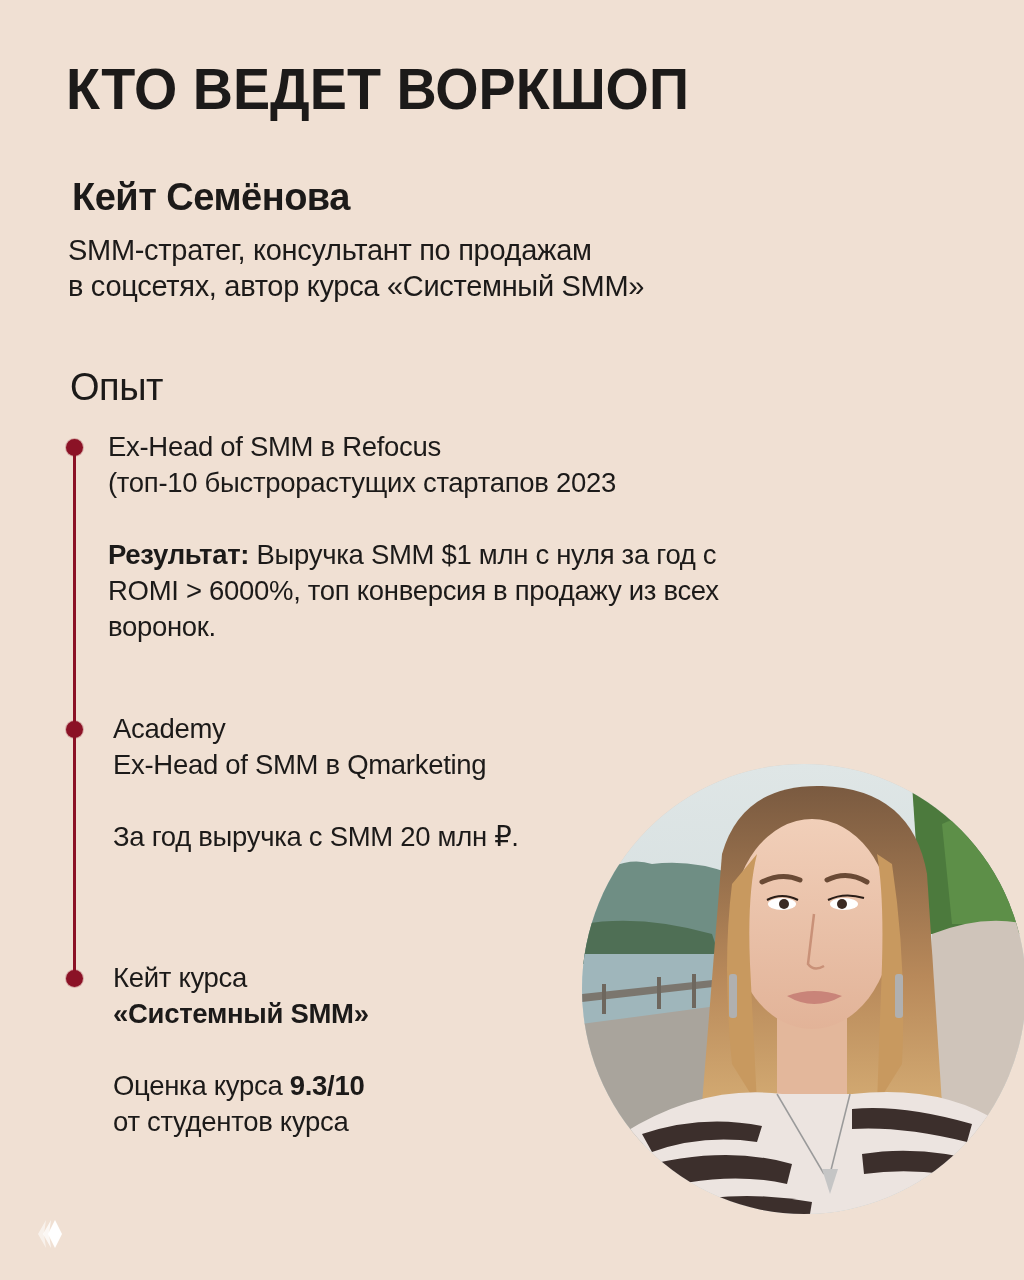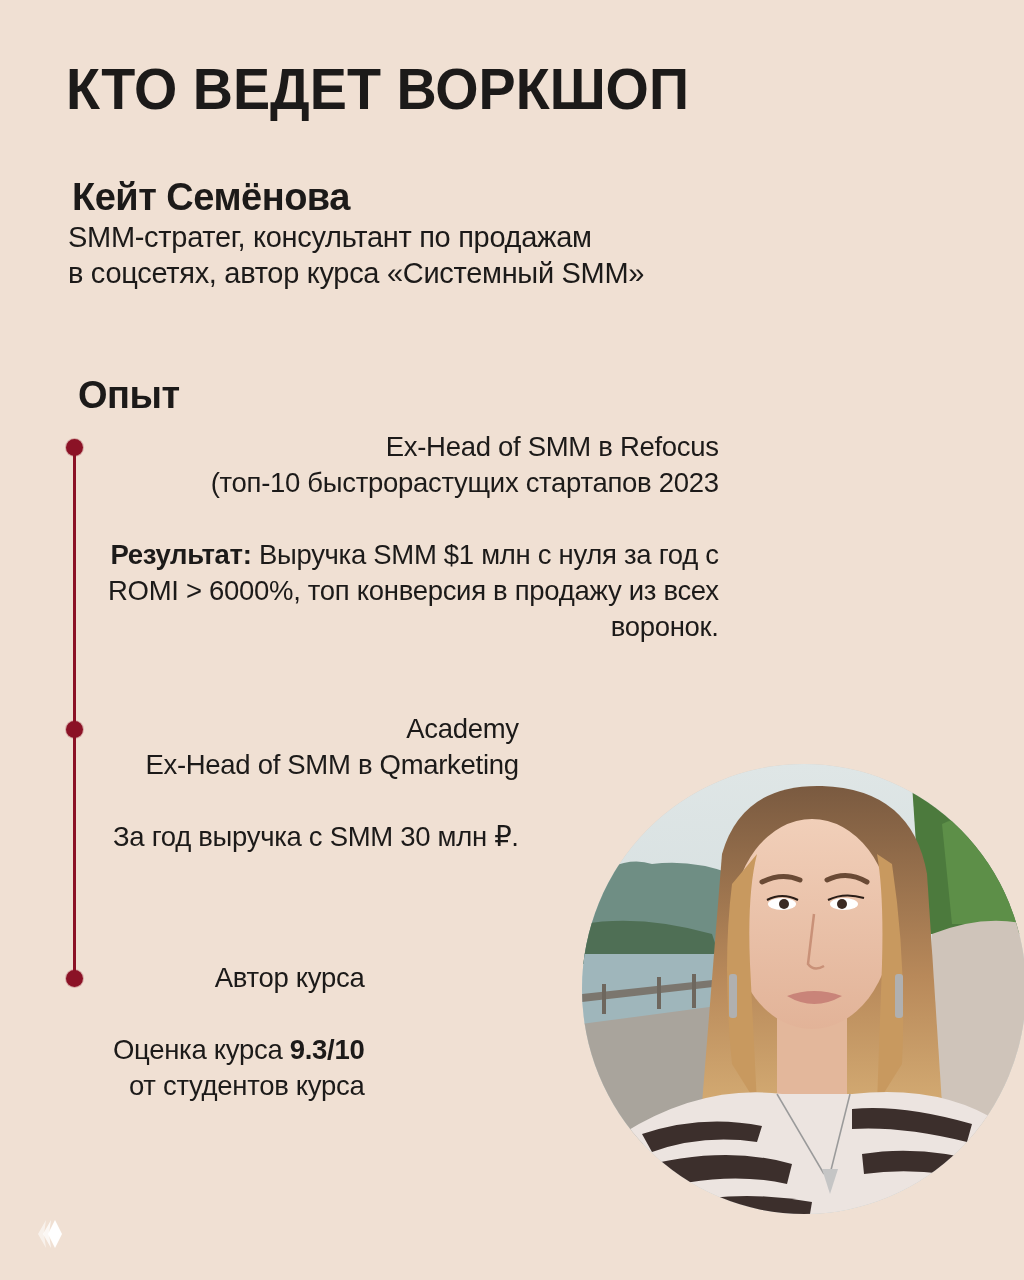--- a/index.html
+++ b/index.html
@@ -33,36 +33,36 @@
       top: 170px;
       font-size: 38px;
       font-weight: 700;
       line-height: 46px;
       margin: 4px;
       letter-spacing: -0.5px;
     }
     .role {
       position: absolute;
       left: 68px;
-      top: 219px;
+      top: 232px;
       font-size: 29px;
       line-height: 36px;
       margin: 0;
       width: 760px;
       letter-spacing: -0.3px;
     }
     .role span { display: block; }
     .section-title {
       position: absolute;
       left: 66px;
       top: 360px;
       font-size: 38px;
-      font-weight: 700;
+      font-weight: 400;
       line-height: 46px;
-      margin: 12px;
+      margin: 4px;
       letter-spacing: -0.5px;
     }
     .timeline-line {
       position: absolute;
       left: 73px;
       top: 447px;
       width: 3px;
       height: 532px;
       background: #8b1226;
     }
@@ -73,21 +73,21 @@
       border-radius: 50%;
       background: #8b1226;
       box-shadow: 0 0 0 1px rgba(139,18,38,0.25);
     }
     .exp-item {
       position: absolute;
       font-size: 27.5px;
       line-height: 36px;
       letter-spacing: -0.3px;
     }
-    .exp-item .line { display: block; white-space: nowrap; text-align: right; }
+    .exp-item .line { display: block; white-space: nowrap; }
     .exp-item .gap { display: block; height: 36px; }
     .exp-item .label { font-weight: 700; margin-top: 20px; }
     .exp-item .hl { font-weight: 700; }
     .item1 { left: 108px; top: 429px; }
     .item2 { left: 113px; top: 711px; }
     .item3 { left: 113px; top: 960px; }
     .photo {
       position: absolute;
       left: 582px;
       top: 764px;
@@ -131,25 +131,26 @@
   <span class="gap"></span>
   <span class="line"><span class="label">Результат:</span><span> Выручка SMM $1 млн с нуля за год с</span></span>
   <span class="line">ROMI &gt; 6000%, топ конверсия в продажу из всех</span>
   <span class="line">воронок.</span>
 </div>
 
 <div class="exp-item item2">
   <span class="line">Academy</span>
   <span class="line">Ex-Head of SMM в Qmarketing</span>
   <span class="gap"></span>
-  <span class="line">За год выручка с SMM 30 млн ₽.</span>
+  <span class="line">За год выручка с SMM 20 млн ₽.</span>
 </div>
 
 <div class="exp-item item3">
-  <span class="line">Автор курса</span>
+  <span class="line">Кейт курса</span>
+  <span class="line hl">«Системный SMM»</span>
   <span class="gap"></span>
   <span class="line"><span>Оценка курса </span><span class="hl">9.3/10</span></span>
   <span class="line">от студентов курса</span>
 </div>
 
 <div class="photo">
   <svg viewBox="0 0 444 450" preserveAspectRatio="none">
     <defs>
       <linearGradient id="sky" x1="0" y1="0" x2="0" y2="1">
         <stop offset="0" stop-color="#dfe6e6"></stop>

